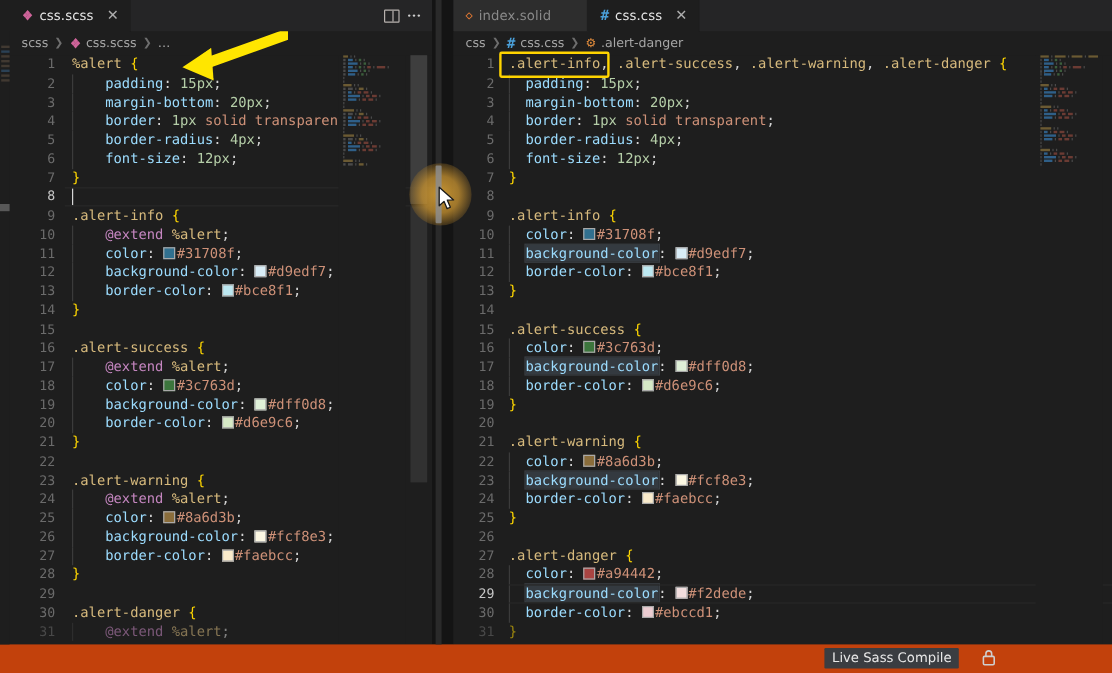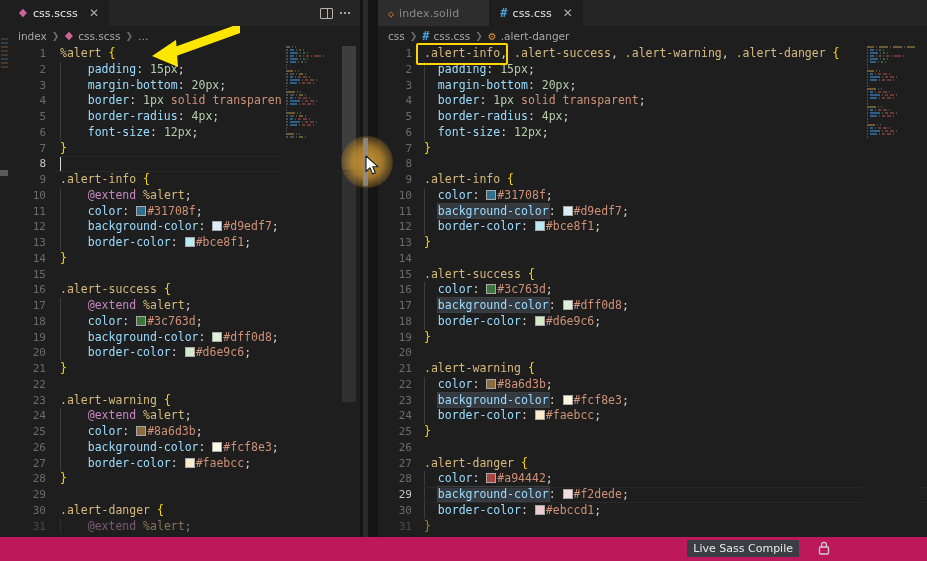--- a/index.html
+++ b/index.html
@@ -108,21 +108,21 @@
         background:radial-gradient(circle at 50% 50%, rgba(214,160,54,.92) 0%, rgba(196,144,48,.78) 42%, rgba(150,108,36,.28) 72%, rgba(120,86,28,0) 100%);}
   .glowbar{position:absolute;left:363px;top:138px;width:5px;height:48px;background:#8c8c8c;opacity:.85;z-index:8;border-radius:1px;}
   .mouse{position:absolute;left:365px;top:155px;z-index:9;}
 
   
   .arrow{position:absolute;left:124px;top:26px;z-index:12;}
   .box-right{position:absolute;left:416px;top:43px;width:92px;height:22px;
              border:2.5px solid #ffd400;border-radius:2px;z-index:12;box-sizing:border-box;}
 
   
-  .statusbar{position:absolute;left:0;right:0;bottom:0;height:24px;background:#be185d;}
+  .statusbar{position:absolute;left:0;right:0;bottom:0;height:24px;background:#c2410c;}
   .statusbar .tip{position:absolute;right:128px;bottom:4px;background:#3a3d41;color:#e8e8e8;
                   font-family:"DejaVu Sans","Liberation Sans",sans-serif;font-size:11px;
                   padding:2px 6px;border-radius:1px;white-space:nowrap;}
   .statusbar .lock{position:absolute;right:96px;bottom:5px;}
 
   
   .watermark{position:absolute;right:6px;bottom:2px;z-index:20;
              font-family:"DejaVu Sans","Liberation Sans",sans-serif;font-size:17px;
              color:rgba(230,230,230,.52);white-space:nowrap;letter-spacing:.5px;}
 </style>
@@ -160,21 +160,21 @@
         <span class="icon-split"></span>
         <span class="icon-dots">
             <span></span>
             <span></span>
             <span></span>
           </span>
       </div>
     </div>
 
     <div class="crumbs">
-      <span class="cr">index</span>
+      <span class="cr">scss</span>
       <span class="sep">❯</span>
       <span class="scss-glyph">❖</span>
       <span class="cr">css.scss</span>
       <span class="sep">❯</span>
       <span class="cr">…</span>
     </div>
 
     <div class="editor">
       <div class="code" id="left-code">
           <div class="ln" style="top: 0px; position: absolute; left: 0px; right: 0px;"><span class="num">1</span><span class="txt"><span class="s-sel">%alert</span><span> </span><span class="s-brace">{</span></span></div>

